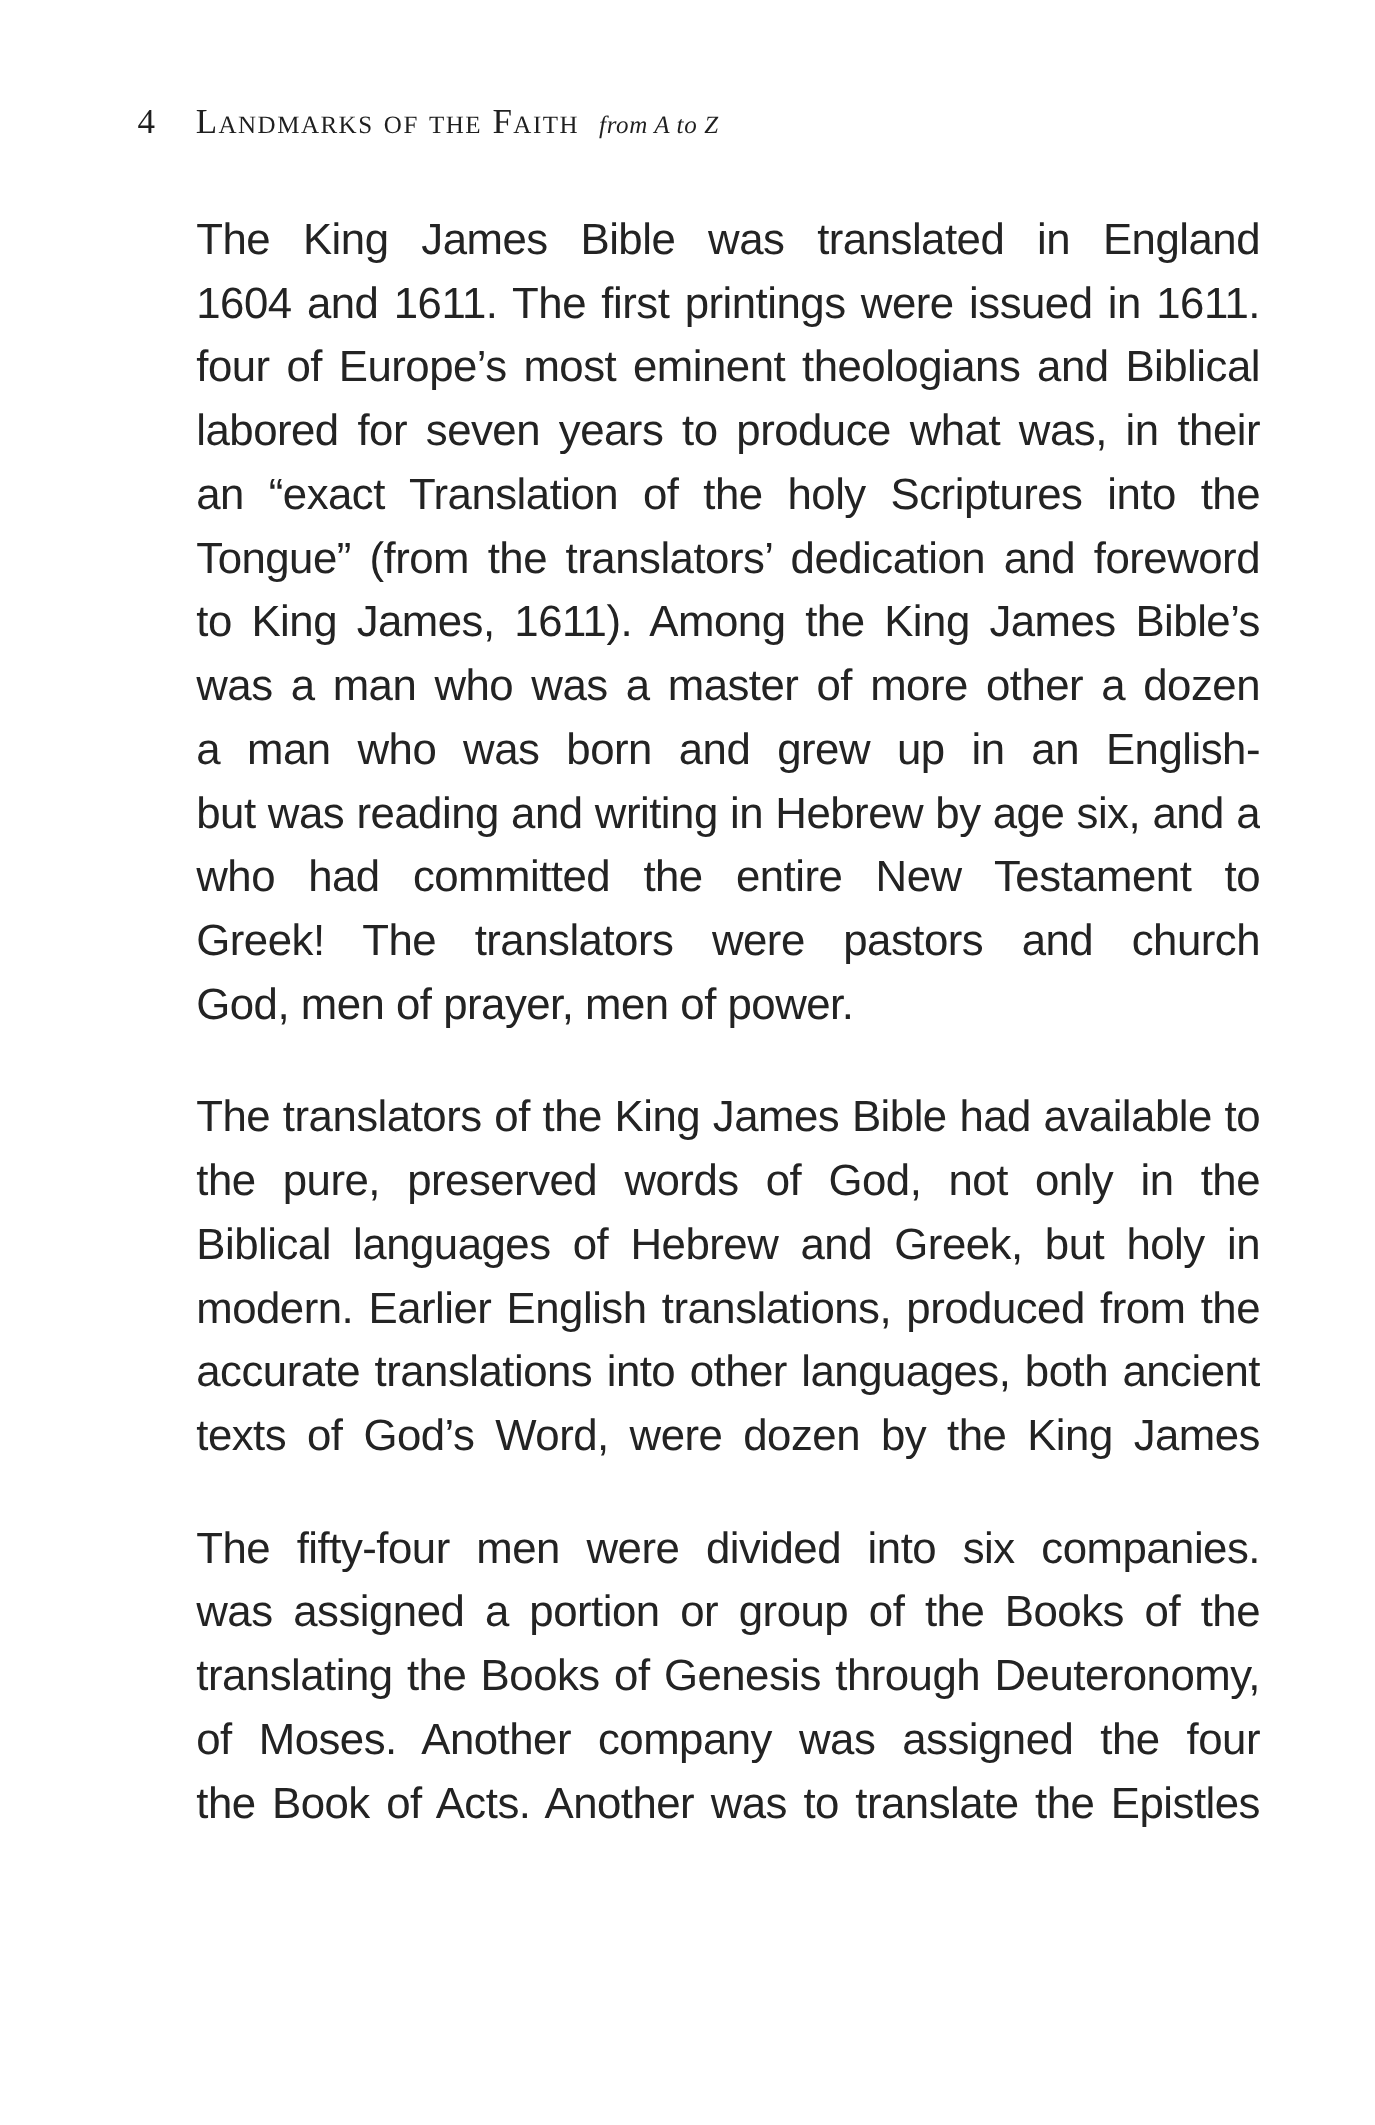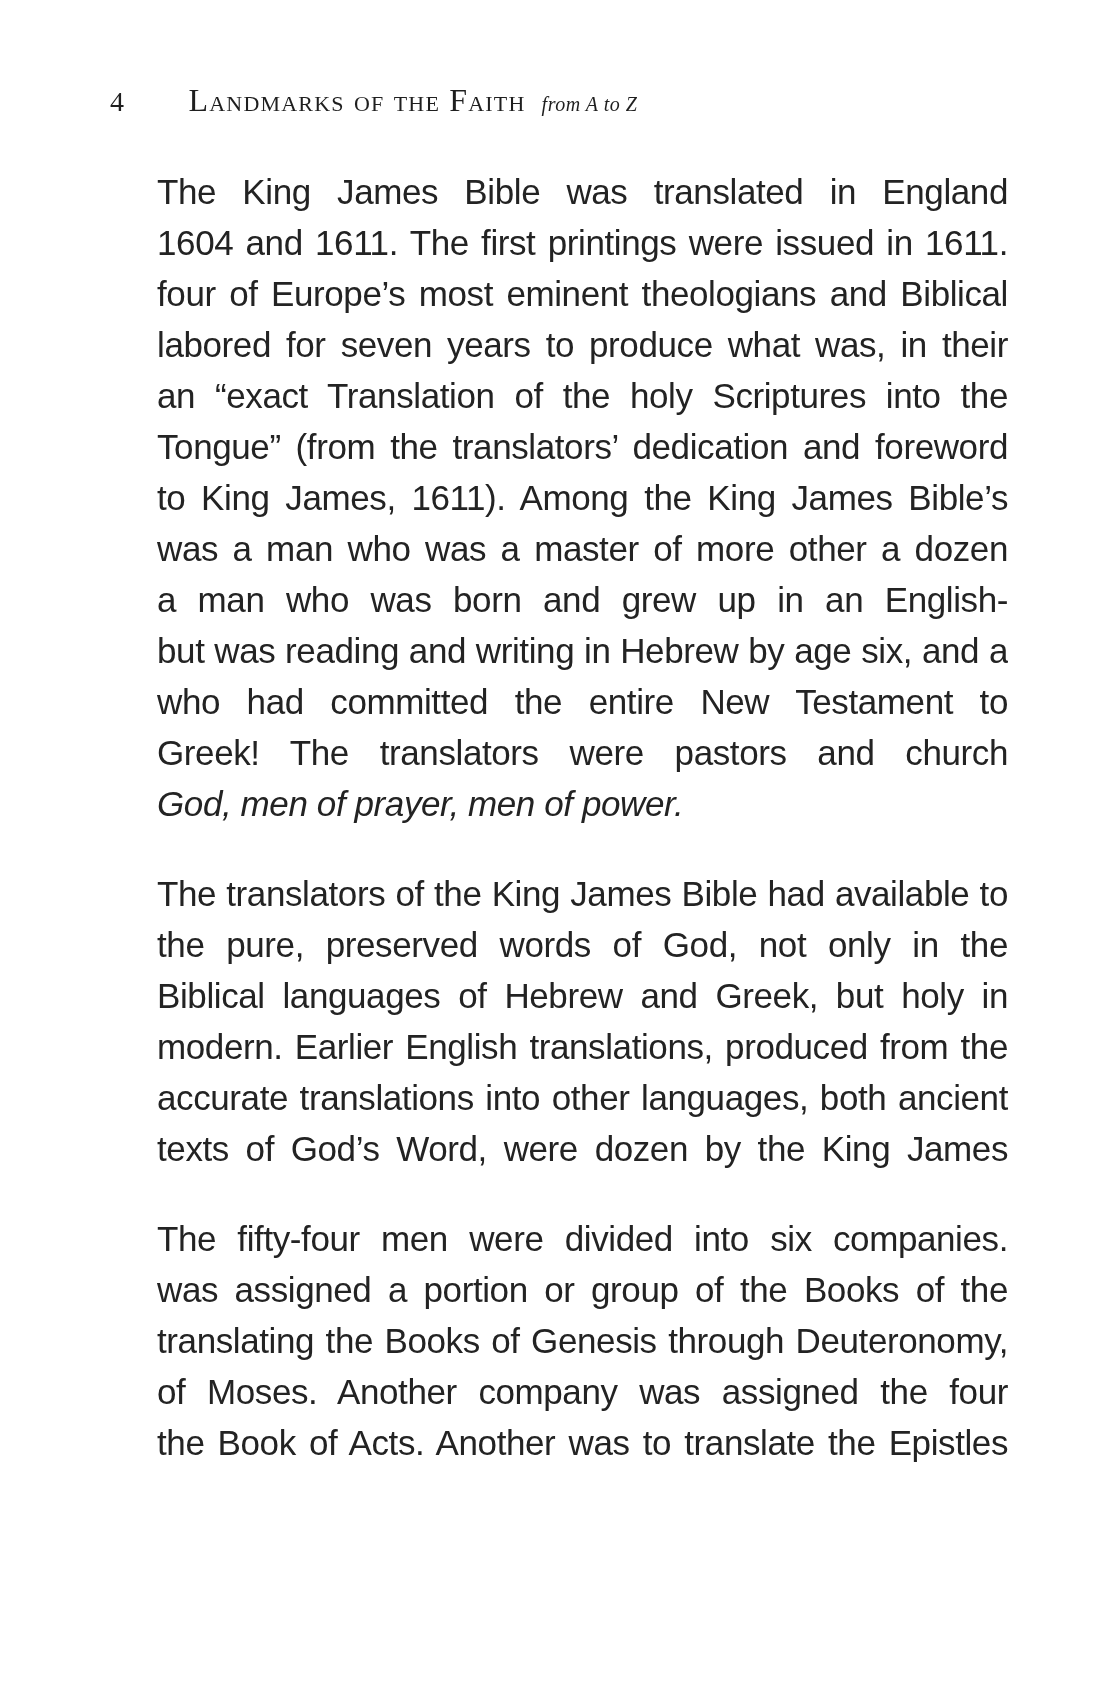--- a/index.html
+++ b/index.html
@@ -25,22 +25,22 @@
     color: #1f1f1f;
     white-space: nowrap;
   }
   .pagenum {
     display: inline-block;
     font-size: 28px;
     letter-spacing: 0.5px;
   }
   .title-sc {
     display: inline-block;
-    margin-left: 60px;
-    font-size: 32px;
+    margin-left: 28px;
+    font-size: 28px;
     font-variant: small-caps;
     letter-spacing: 1.2px;
   }
   .title-it {
     display: inline-block;
     margin-left: 12px;
     font-size: 20px;
     font-style: italic;
     letter-spacing: 0.5px;
   }
@@ -59,21 +59,20 @@
   }
   .line {
     height: 51px;
     overflow: hidden;
     text-align: justify;
     text-align-last: justify;
   }
   .line.last {
     text-align: right;
     text-align-last: left;
-    font-style: italic;
   }
 </style>
 </head>
 <body>
 
 <div class="page">
   <div class="header">
     <span class="pagenum">4</span>
     <span class="title-sc">Landmarks of the Faith</span>
     <span class="title-it">from A to Z</span>

